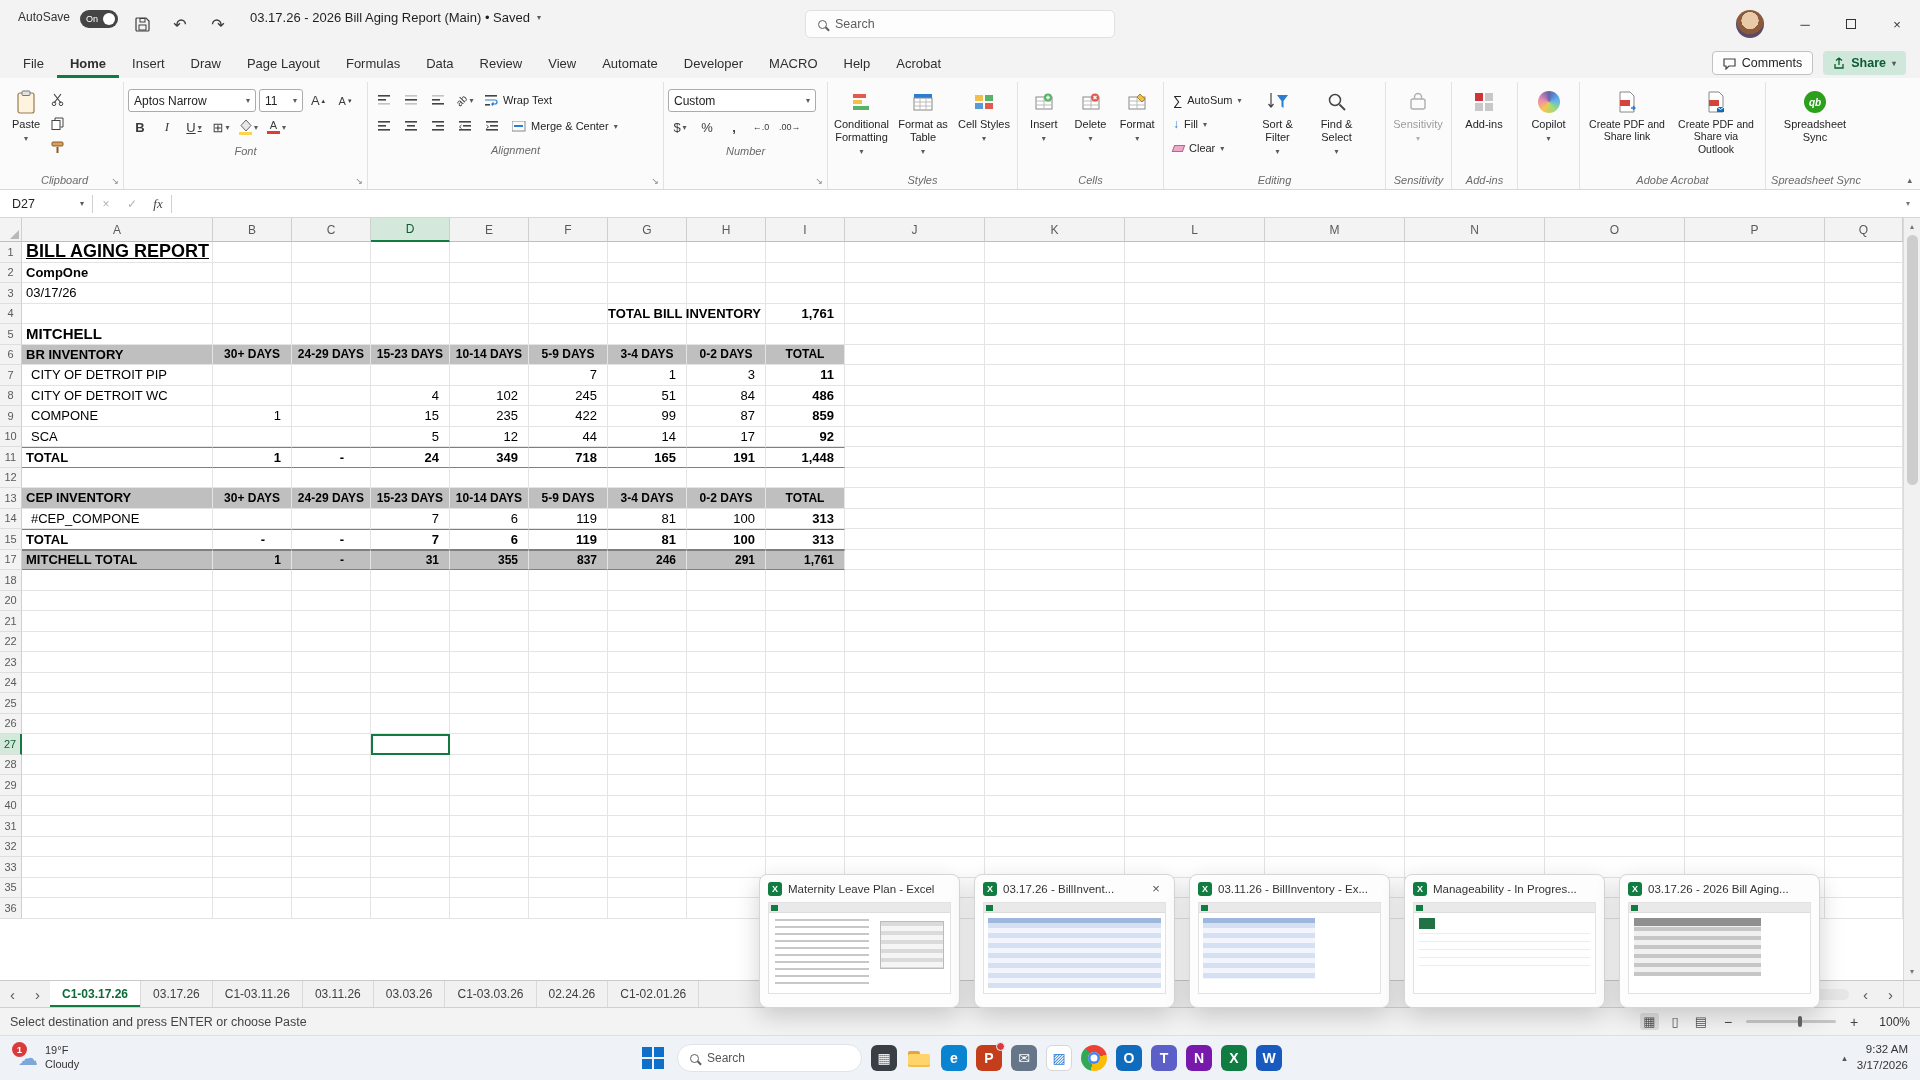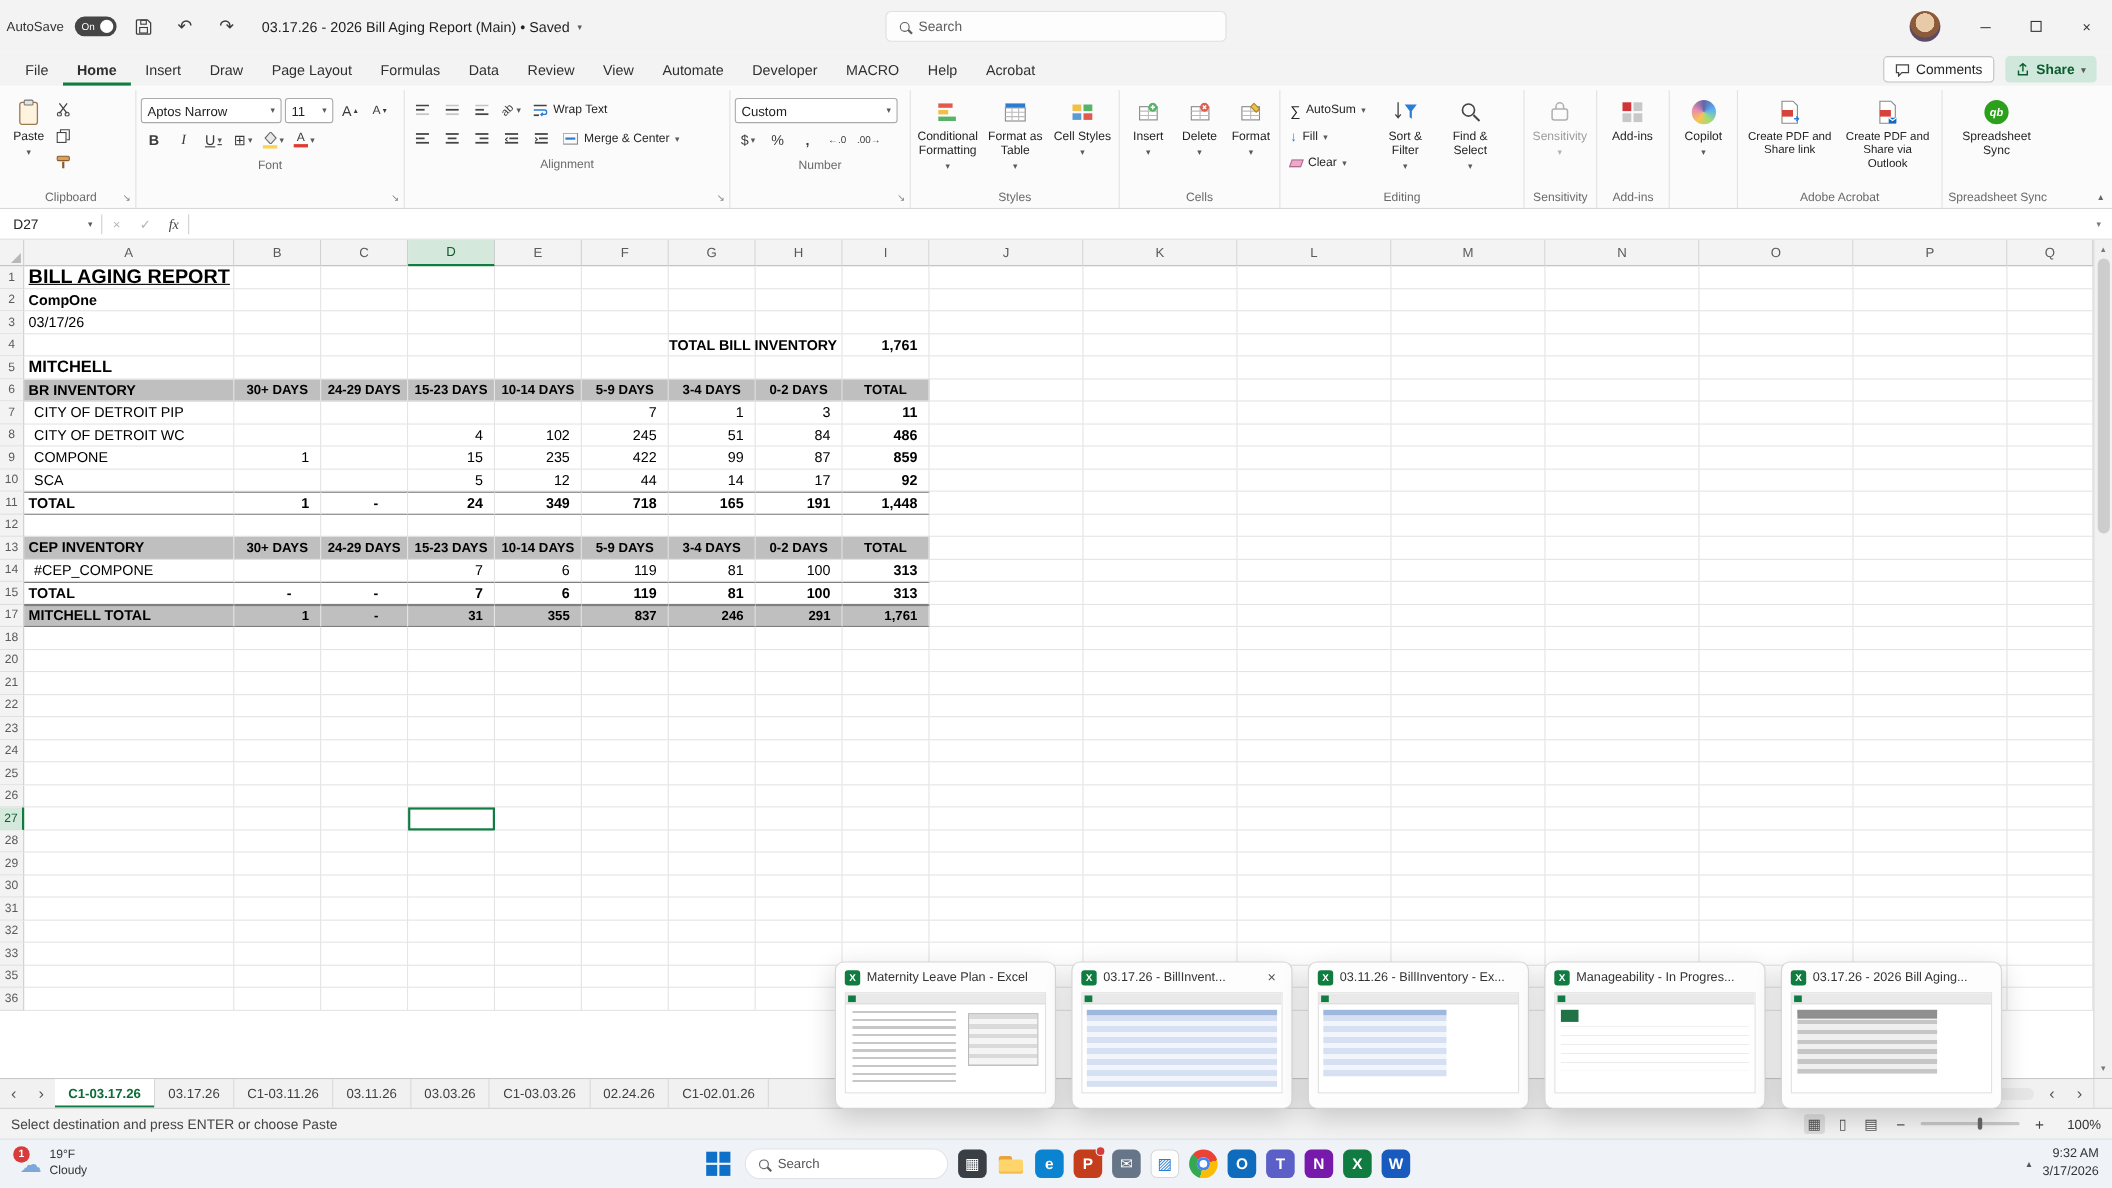--- a/index.html
+++ b/index.html
@@ -3,21 +3,21 @@
 <meta charset="utf-8">
 <style>
   * { margin:0; padding:0; box-sizing:border-box; }
   html,body { width:1920px; height:1080px; overflow:hidden; background:#000; }
   .app { position:relative; width:1920px; height:1080px; background:#fff;
          font-family:"Liberation Sans","DejaVu Sans",sans-serif; color:#252525; }
 
   
   .titlebar { position:absolute; top:0; left:0; right:0; height:48px; background:#f3f3f3;
               display:flex; align-items:center; }
-  .tb-left { display:flex; align-items:center; gap:10px; padding-left:6px; }
+  .tb-left { display:flex; align-items:flex-start; gap:10px; padding-left:18px; }
   .as-label { font-size:12px; color:#333; }
   .as-pill { width:38px; height:18px; border-radius:10px; background:#454545; display:inline-flex;
              align-items:center; justify-content:space-between; padding:0 3px 0 6px; cursor:pointer; }
   .as-on { color:#fff; font-size:9px; }
   .as-knob { width:12px; height:12px; border-radius:50%; background:#fff; }
   .tbtn { background:none; border:none; font-size:16px; color:#3c3c3c; width:28px; height:28px;
           display:flex; align-items:center; justify-content:center; border-radius:4px; cursor:pointer; }
   .doc-title { display:flex; align-items:center; gap:7px; font-size:13px; color:#1f1f1f; margin-left:8px; }
   .chev { font-size:8px; color:#5a5a5a; }
   .tb-search { position:absolute; left:50%; top:10px; transform:translateX(-50%); width:310px; height:28px;
@@ -44,21 +44,21 @@
                   border-radius:4px; height:24px; padding:0 10px; font-size:12.5px; color:#252525; cursor:pointer; }
   .share-btn { display:flex; align-items:center; gap:6px; background:#cfe8db; border:none; border-radius:4px;
                height:24px; padding:0 10px; font-size:12.5px; color:#0b5c2e; font-weight:600; cursor:pointer; }
 
   
   .ribbon { position:absolute; top:78px; left:0; right:0; height:112px; background:#fbfbfb;
             border-bottom:1px solid #d8d8d8; display:flex; align-items:stretch; padding:4px 2px 0 6px; }
   .rgroup { position:relative; display:flex; flex-direction:column; border-right:1px solid #e2e2e2;
             padding:2px 4px 0; flex:none; }
   .rbody { flex:1; display:flex; align-items:flex-start; gap:3px; }
-  .glabel { height:18px; display:flex; align-items:center; justify-content:center; font-size:11px; color:#6a6a6a; }
+  .glabel { height:18px; display:flex; align-items:center; justify-content:center; font-size:11px; color:#6a6a6a;font-style:italic; }
   .launcher { position:absolute; right:4px; bottom:3px; font-size:9px; color:#888; cursor:pointer; }
   .bigbtn { display:flex; flex-direction:column; align-items:center; gap:3px; padding:5px 2px 2px;
             border:none; background:none; border-radius:4px; cursor:pointer; }
   .bicon { height:26px; display:flex; align-items:center; justify-content:center; }
   .btext { font-size:11px; color:#252525; text-align:center; line-height:1.18; }
   .scol { display:flex; flex-direction:column; gap:2px; padding-top:4px; }
   .sbtn { min-width:24px; height:22px; border:none; background:none; border-radius:3px; font-size:13px;
           color:#3b3b3b; display:flex; align-items:center; justify-content:center; gap:2px; padding:0 3px; cursor:pointer; }
   .fcol { display:flex; flex-direction:column; padding-top:5px; }
   .frow { display:flex; align-items:center; gap:3px; margin-bottom:4px; }
@@ -1285,21 +1285,21 @@
           <div class="c" style="width: 140px;"></div>
           <div class="c" style="width: 140px;"></div>
           <div class="c" style="width: 140px;"></div>
           <div class="c" style="width: 140px;"></div>
           <div class="c" style="width: 140px;"></div>
           <div class="c" style="width: 140px;"></div>
           <div class="c" style="width: 140px;"></div>
           <div class="c" style="width: 78px;"></div>
         </div>
         <div class="grow">
-          <div class="rh">30</div>
+          <div class="rh">40</div>
           <div class="c" style="width: 191px;"></div>
           <div class="c" style="width: 79px;"></div>
           <div class="c" style="width: 79px;"></div>
           <div class="c" style="width: 79px;"></div>
           <div class="c" style="width: 79px;"></div>
           <div class="c" style="width: 79px;"></div>
           <div class="c" style="width: 79px;"></div>
           <div class="c" style="width: 79px;"></div>
           <div class="c" style="width: 79px;"></div>
           <div class="c" style="width: 140px;"></div>

